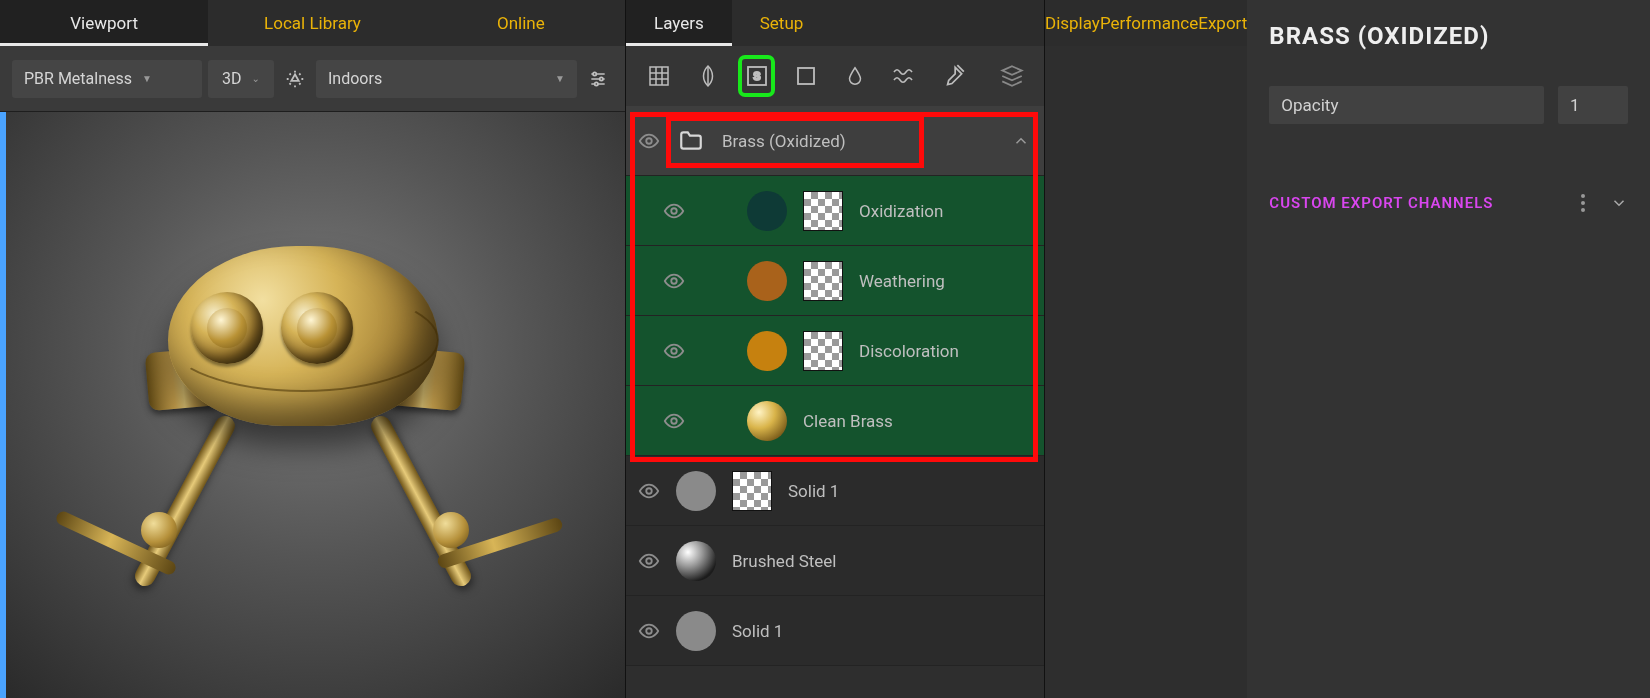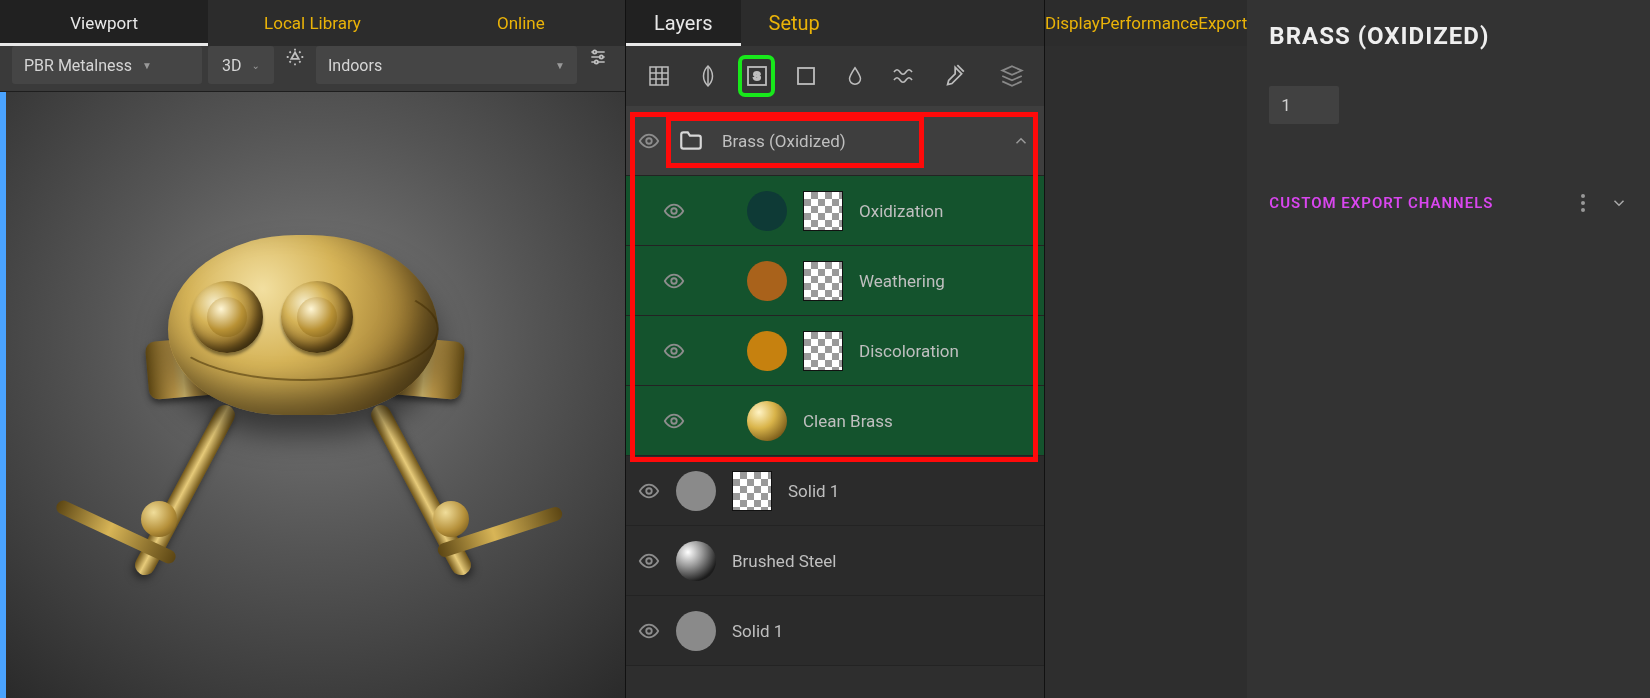--- a/index.html
+++ b/index.html
@@ -36,23 +36,23 @@
     cursor: pointer;
     position: relative;
   }
   .tab.active { color: #e8e8e8; background:#212121; }
   .tab.active::after {
     content:""; position:absolute; left:0; right:0; bottom:0; height:3px;
     background:#e8e8e8;
   }
 
   .toolbar {
-    height: 46px;
+    height: 66px;
     background: #3a3a3a;
-    display:flex; align-items:flex-start; gap:6px; padding:0 12px;
+    display:flex; align-items:center; gap:6px; padding:0 12px;
     border-bottom:1px solid #1e1e1e;
   }
   .drop {
     height: 38px; background:#454545; display:flex; align-items:center;
     padding:0 12px; border-radius:3px; color:#d5d5d5; font-size:16px;
     position:relative; cursor:pointer;
   }
   .drop .caret{margin-left:10px; font-size:10px; color:#999;}
   .sep-icon{width:30px; display:flex; align-items:center; justify-content:center; color:#c0c0c0; font-size:18px;}
 
@@ -123,21 +123,21 @@
   .arm.ra{left:332px; top:360px; transform:rotate(-18deg)}
 
   
   .mid-panel{
     width: 420px; height:698px; background:#2e2e2e;
     display:flex; flex-direction:column;
     border-left:1px solid #111; border-right:1px solid #111;
     overflow:hidden;
   }
   .mid-panel .tab-row{font-size:16px;}
-  .mid-panel .tab{flex:none; padding:0 28px; font-size:20px;}
+  .mid-panel .tab{flex:none; padding:0 28px; font-size:17px;}
 
   .icon-strip{
     height:60px; display:flex; align-items:center; gap:20px; padding:0 18px;
     background:#353535;
   }
   .tool{
     width:34px; height:34px; display:flex; align-items:center; justify-content:center;
     color:#bdbdbd; cursor:pointer; border-radius:3px;
   }
   .tool.selected{outline:4px solid #18e81b;}
@@ -429,20 +429,23 @@
     <div class="tab">
         <span>Export</span>
       </div>
   </div>
 
   <div class="props">
     <h1>BRASS (OXIDIZED)</h1>
 
     <div class="section">
       <div class="prop-row">
+        <div class="slot grow">
+            <span>Opacity</span>
+          </div>
         <div class="slot val">
             <span>1</span>
           </div>
       </div>
     </div>
 
     <div class="sec2">
       <span style="color:#d946ef;font-size:15px;letter-spacing:1px;font-weight:600">CUSTOM EXPORT CHANNELS</span>
       <div style="display:flex;gap:18px;align-items:center">
         <div class="dots">

